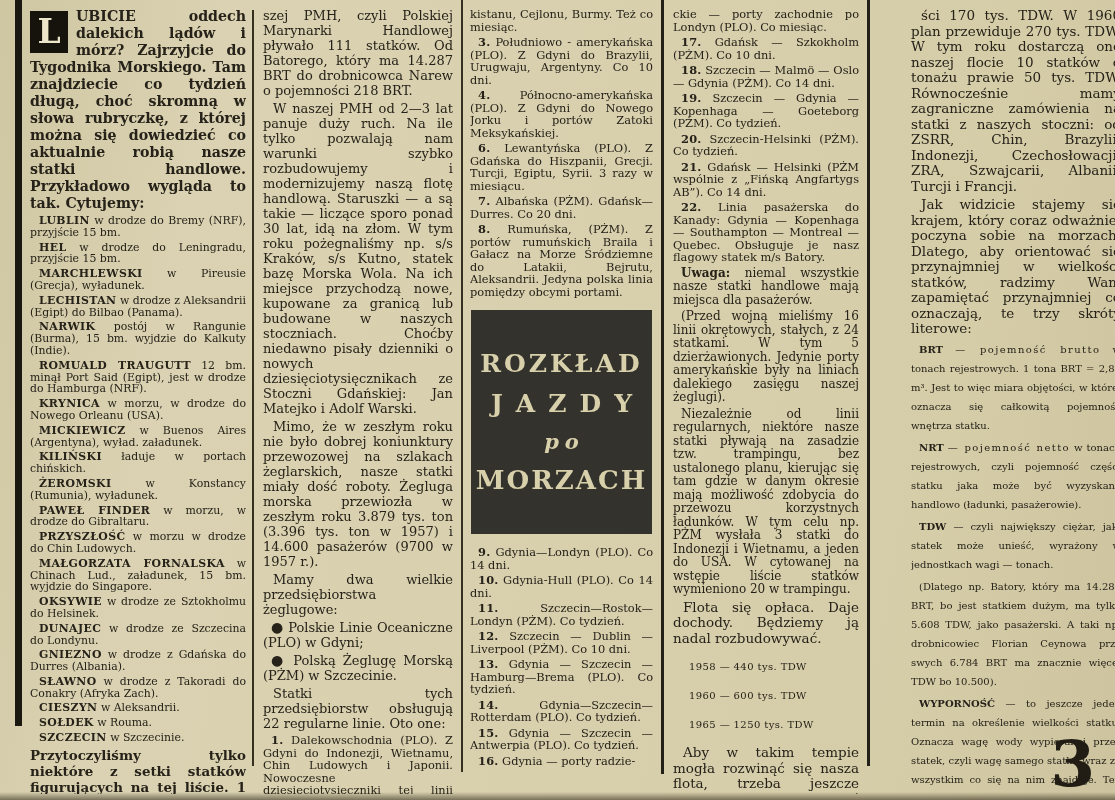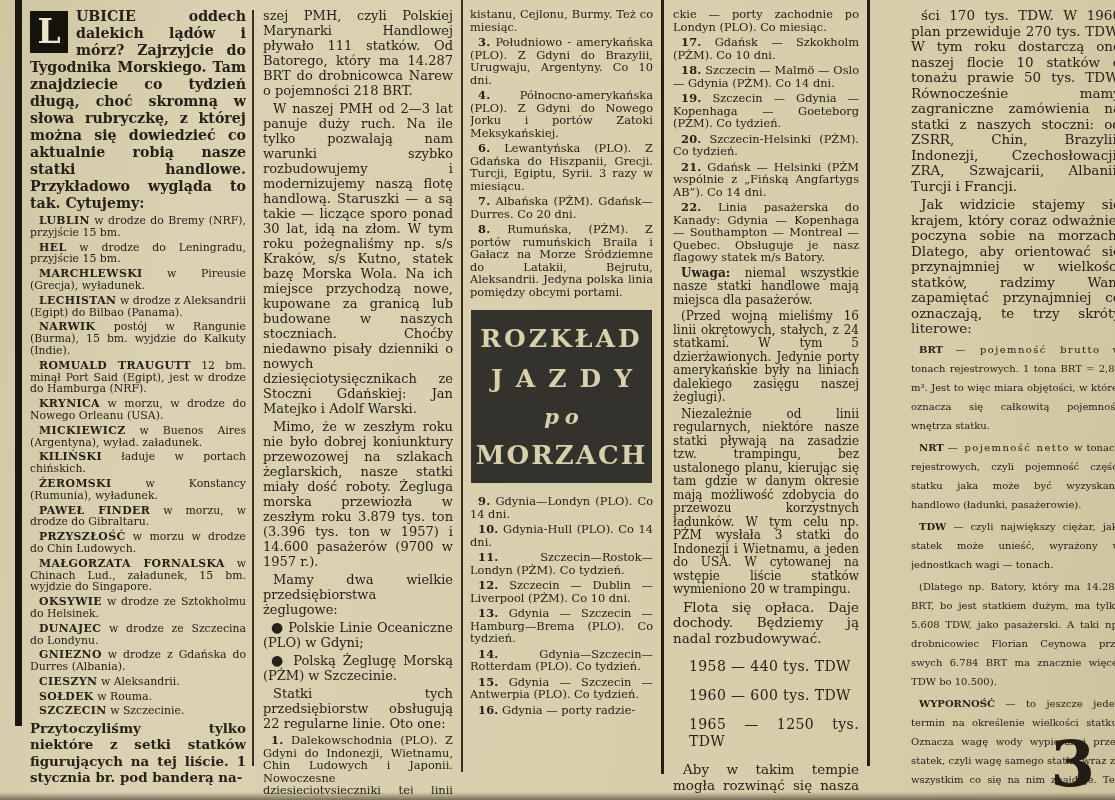--- a/index.html
+++ b/index.html
@@ -26,29 +26,29 @@
   .intro{font-size:14.2px;line-height:17px;font-weight:bold;margin-bottom:8px;}
   .ship{font-size:10.9px;line-height:11.8px;margin-bottom:1.5px;text-indent:9px;}
   .ship b{letter-spacing:.4px;}
   .closing{font-size:13.4px;line-height:16.2px;font-weight:bold;margin-top:5px;}
   .body{font-size:13px;line-height:15px;text-indent:10px;}
   .bullet{font-size:13px;line-height:15px;text-indent:8px;margin:4px 0;}
   .bullet-glyph{font-size:14px;}
   .item{font-size:11.4px;line-height:12.5px;margin-bottom:3px;text-indent:8px;}
   .cont{text-indent:0;}
   .item b{letter-spacing:.2px;}
-  .title-box{margin:12px 1px;height:173px;background:#34322c;display:flex;flex-direction:column;
+  .title-box{margin:12px 1px;height:224px;background:#34322c;display:flex;flex-direction:column;
     align-items:center;justify-content:center;gap:11px;color:#d8d0ab;text-align:center;}
   .tb1{font-size:25px;font-weight:bold;letter-spacing:3px;}
   .tb2{font-size:25px;font-weight:bold;letter-spacing:13px;text-indent:13px;}
   .tb3{font-size:21px;font-style:italic;font-weight:bold;letter-spacing:6px;text-indent:6px;}
   .tb4{font-size:26px;font-weight:bold;letter-spacing:2px;}
   .note{font-size:12px;line-height:13.5px;text-indent:8px;}
   .big{font-size:13.5px;line-height:15.5px;text-indent:10px;}
-  .tdw{font-size:14px;line-height:17px;padding-left:16px;letter-spacing:.4px;margin:12px 0;}
+  .tdw{font-size:10px;line-height:17px;padding-left:16px;letter-spacing:.4px;margin:12px 0;}
   .def{font-size:10px;line-height:19px;text-indent:8px;margin-bottom:4px;}
   .def .ls{letter-spacing:1.4px;}
   .byline{font-style:italic;font-weight:bold;font-size:15.5px;margin-top:10px;letter-spacing:.3px;text-indent:4px;}
   .page-number{position:absolute;right:20px;top:732px;font-size:64px;font-weight:bold;color:#211d15;line-height:1;}
 </style>
 </head>
 <body>
 
 <div class="page">
   <div class="scan-left"></div>
@@ -68,20 +68,21 @@
     <p class="ship"><b>KRYNICA</b> <span>w morzu, w drodze do Nowego Orleanu (USA).</span></p>
     <p class="ship"><b>MICKIEWICZ</b> <span>w Buenos Aires (Argentyna), wyład. załadunek.</span></p>
     <p class="ship"><b>KILIŃSKI</b> <span>ładuje w portach chińskich.</span></p>
     <p class="ship"><b>ŻEROMSKI</b> <span>w Konstancy (Rumunia), wyładunek.</span></p>
     <p class="ship"><b>PAWEŁ FINDER</b> <span>w morzu, w drodze do Gibraltaru.</span></p>
     <p class="ship"><b>PRZYSZŁOŚĆ</b> <span>w morzu w drodze do Chin Ludowych.</span></p>
     <p class="ship"><b>MAŁGORZATA FORNALSKA</b> <span>w Chinach Lud., załadunek, 15 bm. wyjdzie do Singapore.</span></p>
     <p class="ship"><b>OKSYWIE</b> <span>w drodze ze Sztokholmu do Helsinek.</span></p>
     <p class="ship"><b>DUNAJEC</b> <span>w drodze ze Szczecina do Londynu.</span></p>
     <p class="ship"><b>GNIEZNO</b> <span>w drodze z Gdańska do Durres (Albania).</span></p>
+    <p class="ship"><b>SŁAWNO</b> <span>w drodze z Takoradi do Conakry (Afryka Zach).</span></p>
     <p class="ship"><b>CIESZYN</b> <span>w Aleksandrii.</span></p>
     <p class="ship"><b>SOŁDEK</b> <span>w Rouma.</span></p>
     <p class="ship"><b>SZCZECIN</b> <span>w Szczecinie.</span></p>
     <p class="closing">Przytoczyliśmy tylko niektóre z setki statków figurujących na tej liście. 1 stycznia br. pod banderą na-</p>
   </div>
 
   <div class="col c2">
     <p class="body cont">szej PMH, czyli Polskiej Marynarki Handlowej pływało 111 statków. Od Batorego, który ma 14.287 BRT do drobnicowca Narew o pojemności 218 BRT.</p>
     <p class="body">W naszej PMH od 2—3 lat panuje duży ruch. Na ile tylko pozwalają nam warunki szybko rozbudowujemy i modernizujemy naszą flotę handlową. Staruszki — a są takie — liczące sporo ponad 30 lat, idą na złom. W tym roku pożegnaliśmy np. s/s Kraków, s/s Kutno, statek bazę Morska Wola. Na ich miejsce przychodzą nowe, kupowane za granicą lub budowane w naszych stoczniach. Choćby niedawno pisały dzienniki o nowych dziesięciotysięcznikach ze Stoczni Gdańskiej: Jan Matejko i Adolf Warski.</p>
     <p class="body">Mimo, że w zeszłym roku nie było dobrej koniunktury przewozowej na szlakach żeglarskich, nasze statki miały dość roboty. Żegluga morska przewiozła w zeszłym roku 3.879 tys. ton (3.396 tys. ton w 1957) i 14.600 pasażerów (9700 w 1957 r.).</p>

